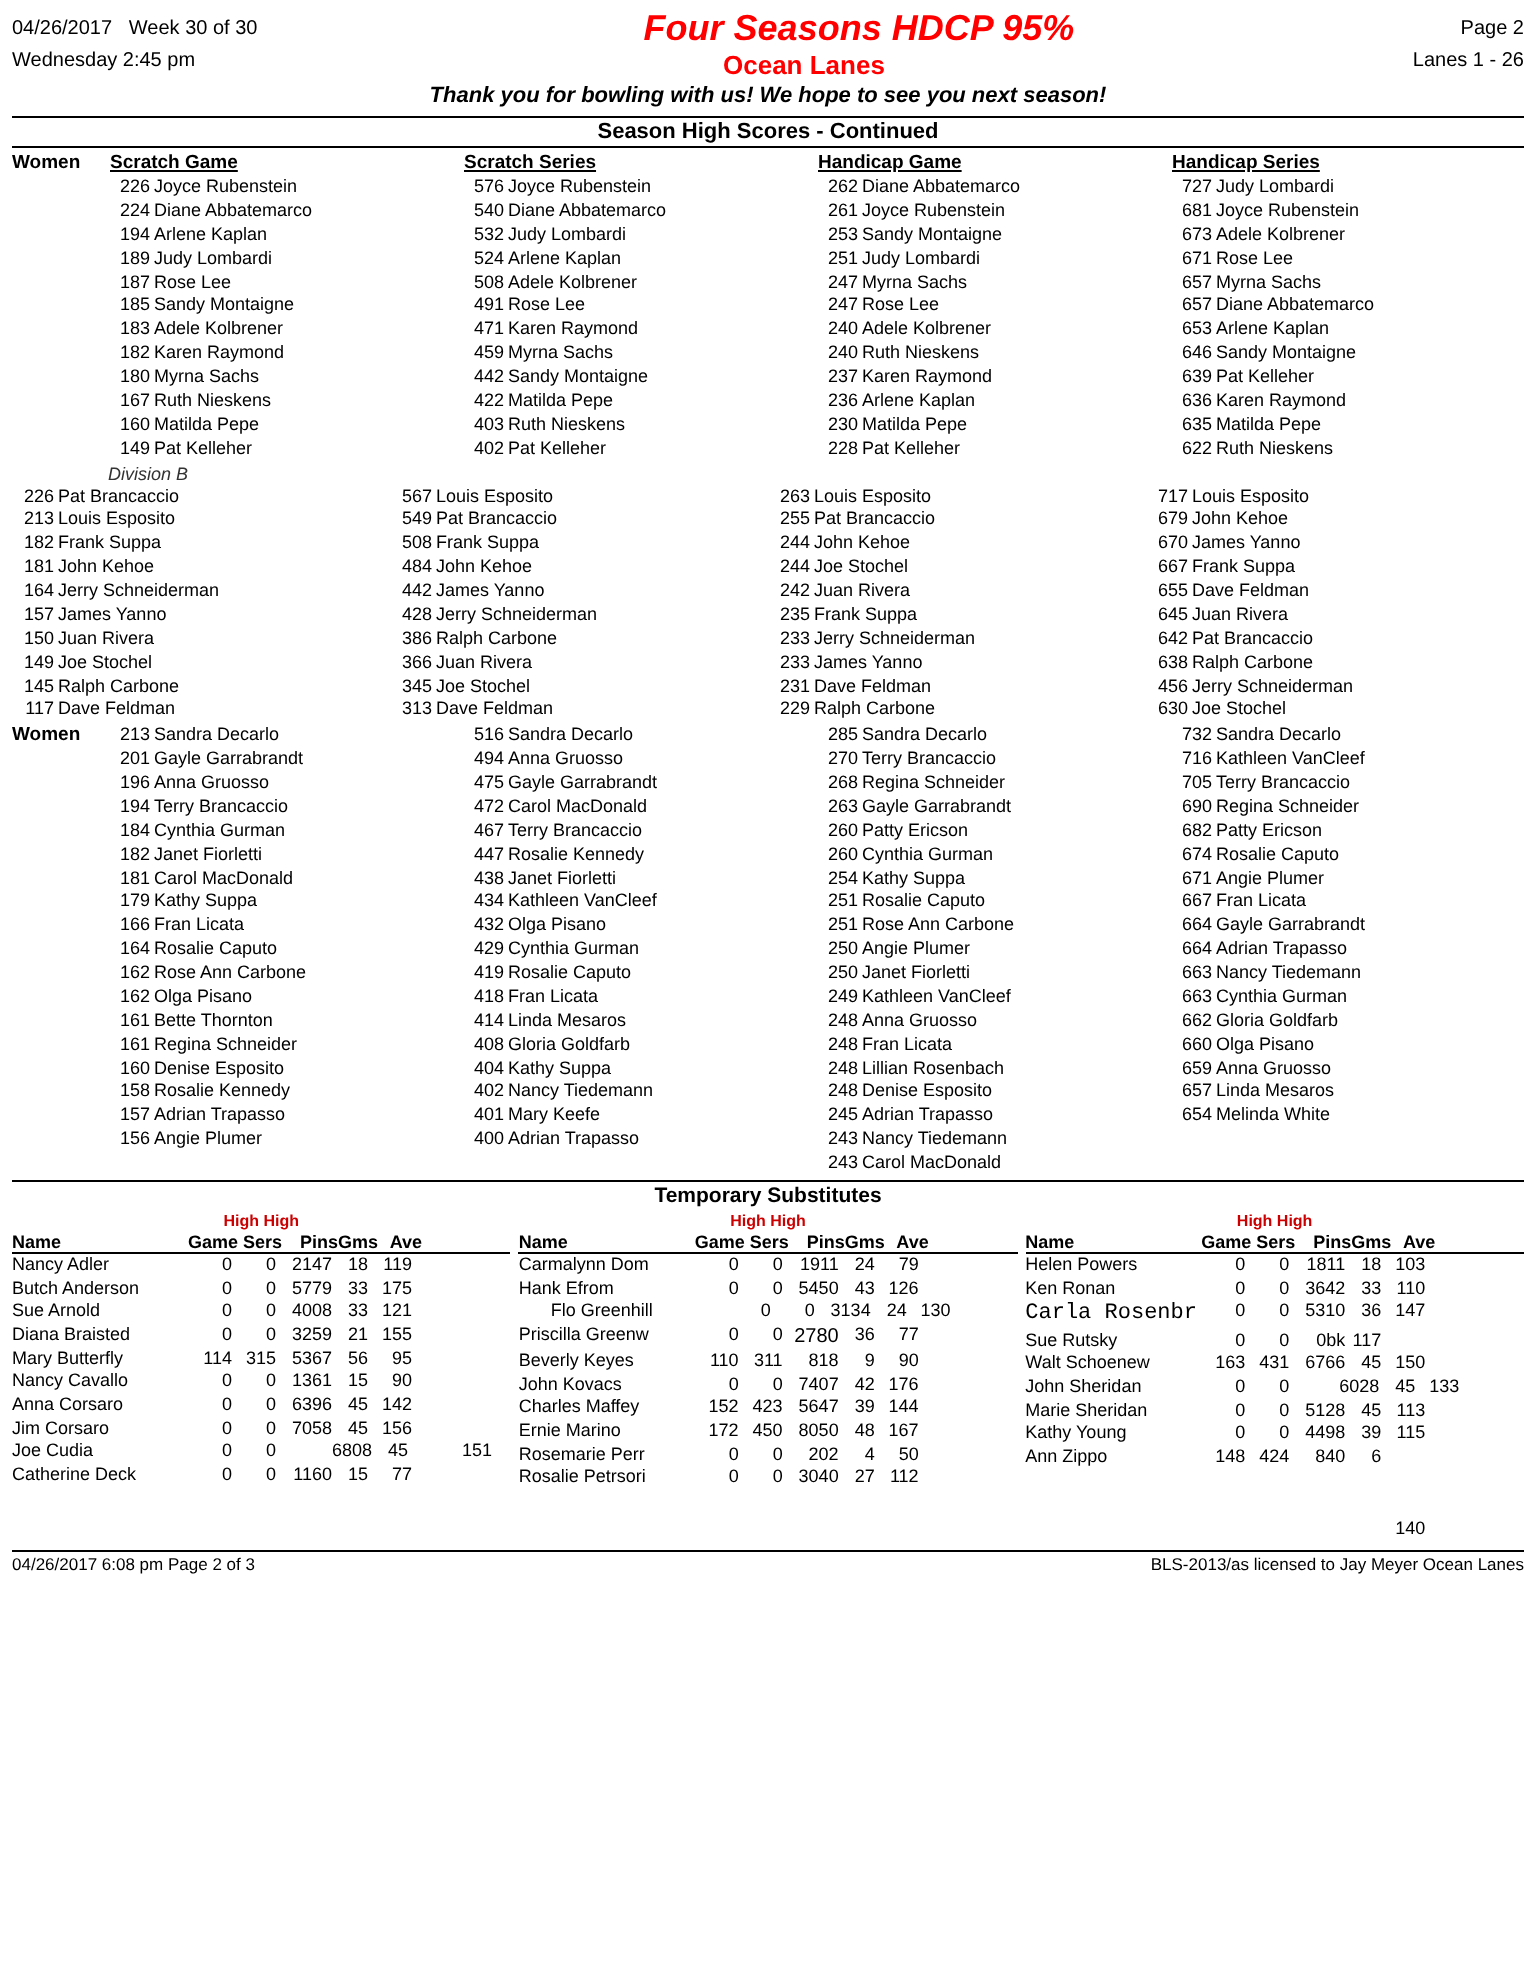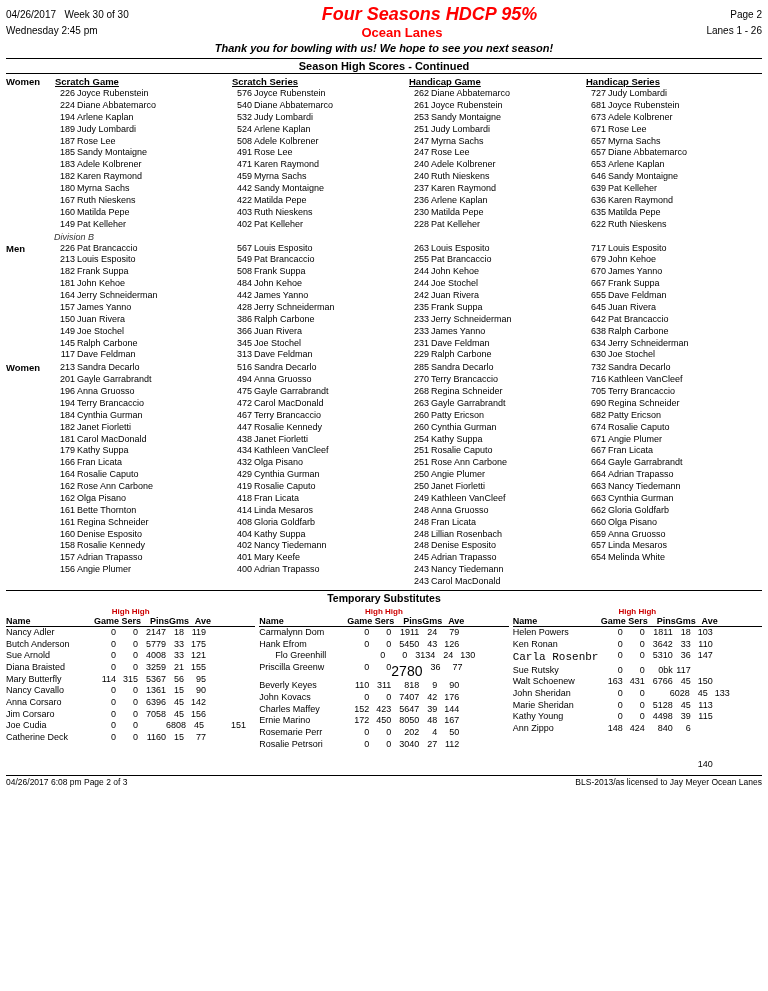--- a/index.html
+++ b/index.html
@@ -350,23 +350,20 @@
               <span class="e-name">Ruth Nieskens</span>
             </div>
           </div>
       </div>
     </div>
   </div>
 
   <div style="font-style:italic; font-size:9px; color:#333; margin-left:48px;">Division B</div>
 
   <div style="display:flex; margin-top:1px;">
-    <div style="min-width:48px;">
-      <span style="font-weight:bold; font-size:9.5px;">Men</span>
-    </div>
     <div style="flex:1; display:grid; grid-template-columns:1fr 1fr 1fr 1fr;">
       <div class="col-block">
         <div id="men-sg-entries">
             <div class="entry">
               <span class="e-num">226</span>
               <span class="e-name">Pat Brancaccio</span>
             </div>
             <div class="entry">
               <span class="e-num">213</span>
               <span class="e-name">Louis Esposito</span>
@@ -521,21 +518,21 @@
             </div>
             <div class="entry">
               <span class="e-num">642</span>
               <span class="e-name">Pat Brancaccio</span>
             </div>
             <div class="entry">
               <span class="e-num">638</span>
               <span class="e-name">Ralph Carbone</span>
             </div>
             <div class="entry">
-              <span class="e-num">634</span>
+              <span class="e-num">456</span>
               <span class="e-name">Jerry Schneiderman</span>
             </div>
             <div class="entry">
               <span class="e-num">630</span>
               <span class="e-name">Joe Stochel</span>
             </div>
           </div>
       </div>
     </div>
   </div>
@@ -986,21 +983,21 @@
       <span style="min-width:22px;text-align:right;font-size:9px;">0</span>
       <span style="min-width:22px;text-align:right;font-size:9px;">0</span>
       <span style="min-width:28px;text-align:right;font-size:9px;">3134</span>
       <span style="min-width:18px;text-align:right;font-size:9px;">24</span>
       <span style="min-width:22px;text-align:right;font-size:9px;">130</span>
     </div>
             <div class="subs-data-row">
       <span class="sh-name" style="font-size:9px;">Priscilla Greenw</span>
       <span style="min-width:22px;text-align:right;font-size:9px;">0</span>
       <span style="min-width:22px;text-align:right;font-size:9px;">0</span>
-      <span style="min-width:28px;text-align:right;font-size:14px;">2780</span>
+      <span style="min-width:28px;text-align:right;font-size:10px;">2780</span>
       <span style="min-width:18px;text-align:right;font-size:9px;">36</span>
       <span style="min-width:22px;text-align:right;font-size:9px;">77</span>
     </div>
             <div class="subs-data-row">
       <span class="sh-name" style="font-size:9px;">Beverly Keyes</span>
       <span style="min-width:22px;text-align:right;font-size:9px;">110</span>
       <span style="min-width:22px;text-align:right;font-size:9px;">311</span>
       <span style="min-width:28px;text-align:right;font-size:9px;">818</span>
       <span style="min-width:18px;text-align:right;font-size:9px;">9</span>
       <span style="min-width:22px;text-align:right;font-size:9px;">90</span>

